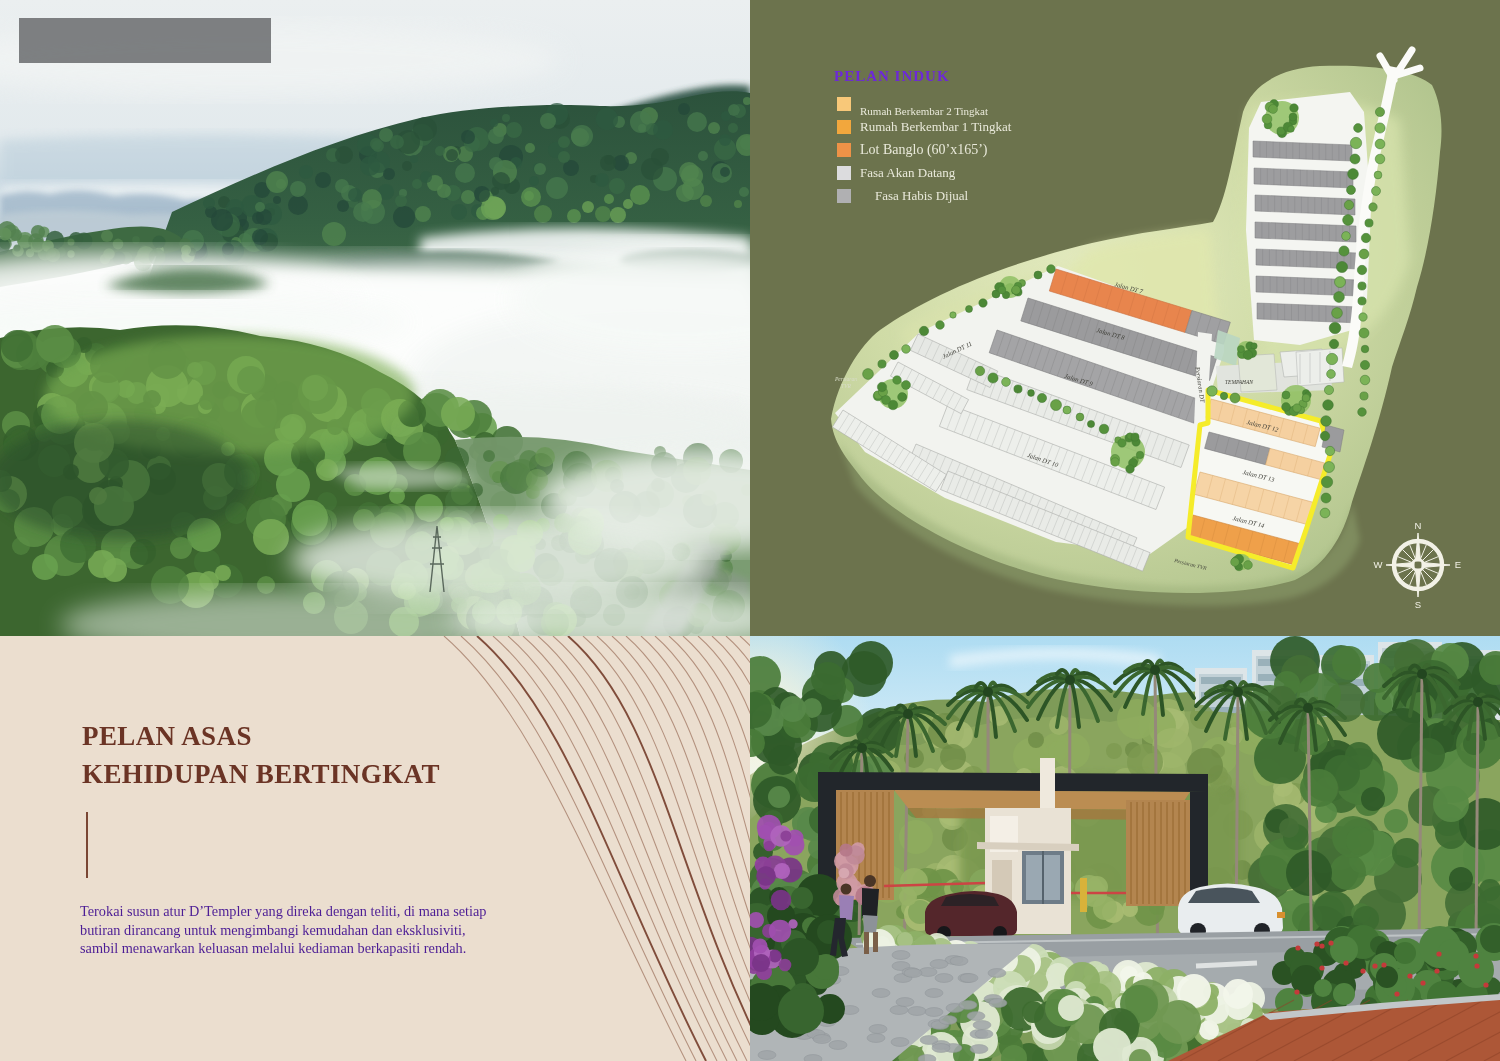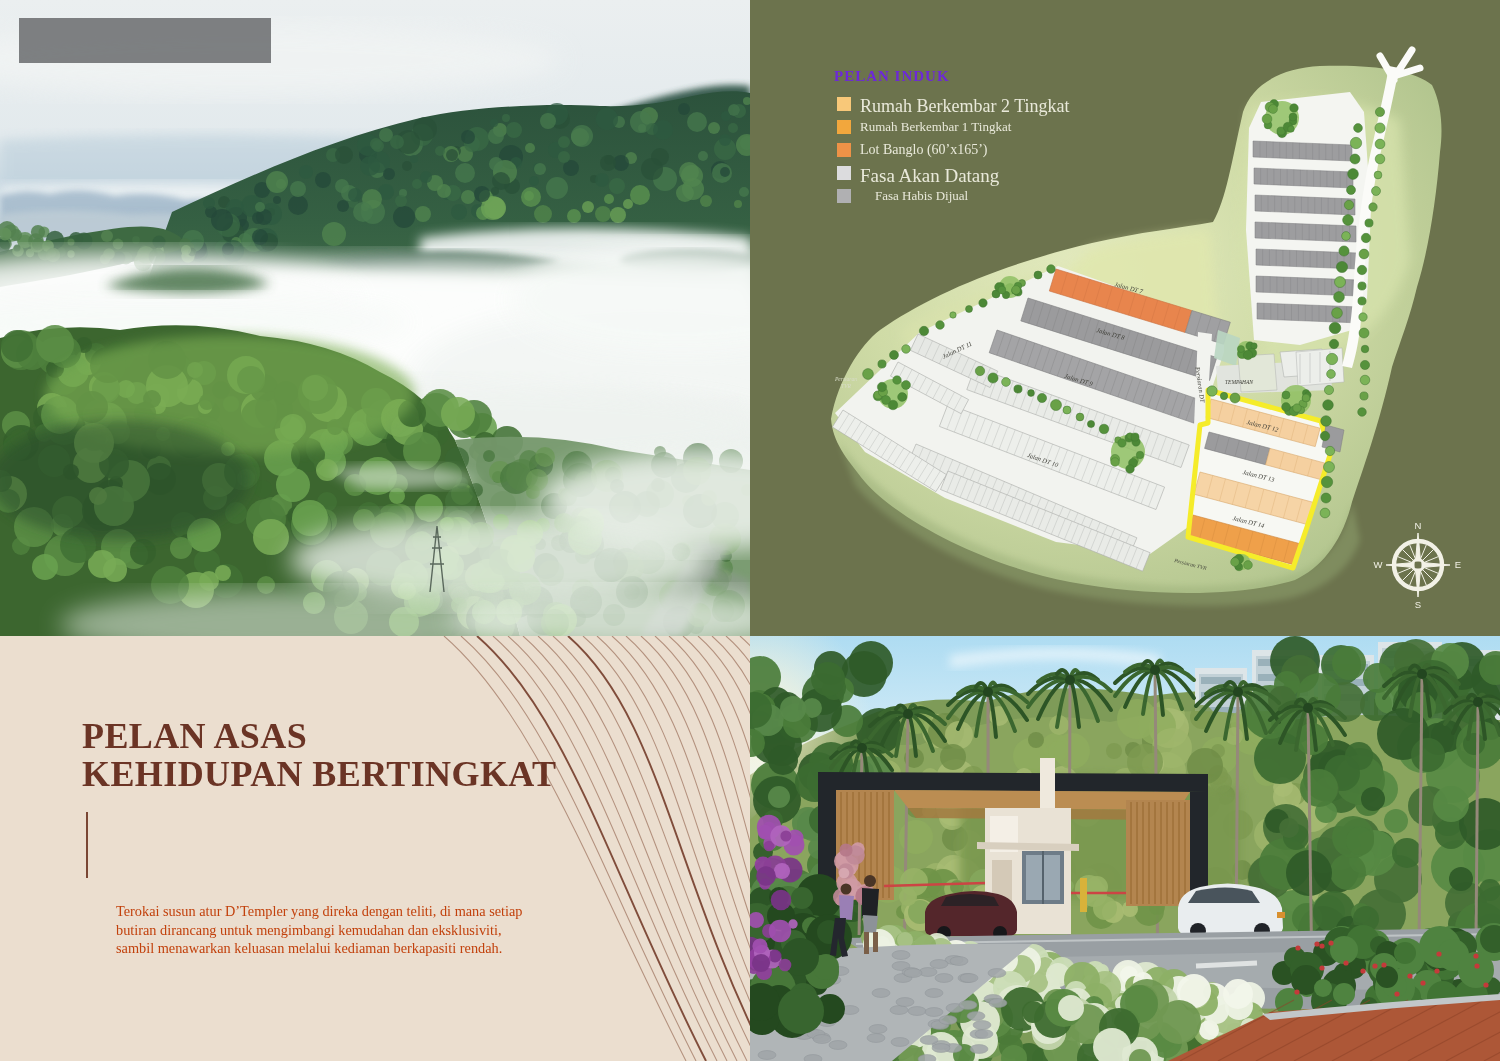--- a/index.html
+++ b/index.html
@@ -920,30 +920,30 @@
 <text x="1418" y="608" font-family="Liberation Sans,sans-serif" font-size="9.5" fill="#f2f1e6" text-anchor="middle">S</text>
 <text x="1458" y="568" font-family="Liberation Sans,sans-serif" font-size="9.5" fill="#f2f1e6" text-anchor="middle">E</text>
 <text x="1378" y="568" font-family="Liberation Sans,sans-serif" font-size="9.5" fill="#f2f1e6" text-anchor="middle">W</text>
 </svg>
 
 <div style="position:absolute;left:834px;top:68px;font-family:'Liberation Serif',serif;color:#e9e9da;">
 
 <div style="font-size:15px;letter-spacing:1px;font-weight:bold;color:#6d28d9;">PELAN INDUK</div>
 
 <div style="position:absolute;left:3px;top:29px;width:14px;height:14px;background:#f8c879;"></div>
-<div style="position:absolute;left:26px;top:28px;font-size:18px;white-space:nowrap;">Rumah Berkembar 2  Tingkat</div>
+<div style="position:absolute;left:26px;top:37px;font-size:11px;white-space:nowrap;">Rumah Berkembar 2  Tingkat</div>
 
 <div style="position:absolute;left:3px;top:52px;width:14px;height:14px;background:#f2a73d;"></div>
 <div style="position:absolute;left:26px;top:51px;font-size:13px;white-space:nowrap;">Rumah Berkembar 1  Tingkat</div>
 
 <div style="position:absolute;left:3px;top:75px;width:14px;height:14px;background:#ee9247;"></div>
 <div style="position:absolute;left:26px;top:74px;font-size:14px;white-space:nowrap;">Lot Banglo (60’x165’)</div>
 
 <div style="position:absolute;left:3px;top:98px;width:14px;height:14px;background:#dcdcde;"></div>
-<div style="position:absolute;left:26px;top:97px;font-size:19px;white-space:nowrap;">Fasa  Akan  Datang</div>
+<div style="position:absolute;left:26px;top:97px;font-size:13px;white-space:nowrap;">Fasa  Akan  Datang</div>
 
 <div style="position:absolute;left:3px;top:121px;width:14px;height:14px;background:#b0b0b2;"></div>
 <div style="position:absolute;left:26px;top:120px;font-size:13px;white-space:nowrap;margin-left:15px;">Fasa Habis Dijual</div>
 </div>
 
 <div style="position:absolute;left:0;top:636px;width:750px;height:425px;background:#ebdecf;overflow:hidden;">
 
 <svg width="750" height="425" viewBox="0 0 750 425" style="position:absolute;left:0;top:0" xmlns="http://www.w3.org/2000/svg">
 <path d="M444,0 C536,80 591,238 686,425" stroke="#8d5d48" stroke-width="1.05" fill="none" opacity="0.6"></path>
         <path d="M461,0 C553,80 601,238 696,425" stroke="#8d5d48" stroke-width="1.05" fill="none" opacity="0.6"></path>
@@ -962,25 +962,25 @@
         <path d="M655,0 C747,80 734,238 829,425" stroke="#8d5d48" stroke-width="1.05" fill="none" opacity="0.6"></path>
         <path d="M669,0 C761,80 745,238 840,425" stroke="#8d5d48" stroke-width="1.05" fill="none" opacity="0.6"></path>
         <path d="M683,0 C775,80 755,238 850,425" stroke="#8d5d48" stroke-width="1.05" fill="none" opacity="0.6"></path>
         <path d="M698,0 C790,80 765,238 860,425" stroke="#8d5d48" stroke-width="1.05" fill="none" opacity="0.6"></path>
         <path d="M712,0 C804,80 775,238 870,425" stroke="#8d5d48" stroke-width="1.05" fill="none" opacity="0.6"></path>
         <path d="M726,0 C818,80 786,238 881,425" stroke="#8d5d48" stroke-width="1.05" fill="none" opacity="0.6"></path>
         <path d="M740,0 C832,80 796,238 891,425" stroke="#8d5d48" stroke-width="1.05" fill="none" opacity="0.6"></path>
         <path d="M754,0 C846,80 806,238 901,425" stroke="#8d5d48" stroke-width="1.05" fill="none" opacity="0.6"></path>
 </svg>
 
-<div style="position:absolute;left:82px;top:81px;font-family:'Liberation Serif',serif;font-size:36px;line-height:38px;color:#6b3425;font-weight:bold;letter-spacing:0.4px;white-space:nowrap;">PELAN ASAS<br>KEHIDUPAN BERTINGKAT</div>
+<div style="position:absolute;left:82px;top:81px;font-family:'Liberation Serif',serif;font-size:27px;line-height:38px;color:#6b3425;font-weight:bold;letter-spacing:0.4px;white-space:nowrap;">PELAN ASAS<br>KEHIDUPAN BERTINGKAT</div>
 
 <div style="position:absolute;left:86px;top:176px;width:2px;height:66px;background:#7a4634;"></div>
 
-<div style="position:absolute;left:80px;top:266px;font-family:'Liberation Serif',serif;font-size:14.3px;line-height:18.6px;color:#c2410c;white-space:nowrap;margin-left:36px;">Terokai susun atur D’Templer yang direka dengan teliti, di mana setiap<br>butiran dirancang untuk mengimbangi kemudahan dan eksklusiviti,<br>sambil menawarkan keluasan melalui kediaman berkapasiti rendah.</div>
+<div style="position:absolute;left:80px;top:266px;font-family:'Liberation Serif',serif;font-size:14.3px;line-height:18.6px;color:#4c1d95;white-space:nowrap;">Terokai susun atur D’Templer yang direka dengan teliti, di mana setiap<br>butiran dirancang untuk mengimbangi kemudahan dan eksklusiviti,<br>sambil menawarkan keluasan melalui kediaman berkapasiti rendah.</div>
 </div>
 
 <svg width="750" height="425" viewBox="750 636 750 425" style="position:absolute;left:750px;top:636px" xmlns="http://www.w3.org/2000/svg">
 <defs>
 <linearGradient id="brsky" x1="0" y1="0" x2="0" y2="1">
  <stop offset="0" stop-color="#aedcf2"></stop>
           <stop offset="0.7" stop-color="#cfeaf6"></stop>
           <stop offset="1" stop-color="#e4f2f8"></stop>
 </linearGradient>
 <radialGradient id="sun" cx="0.5" cy="0.5" r="0.5">

